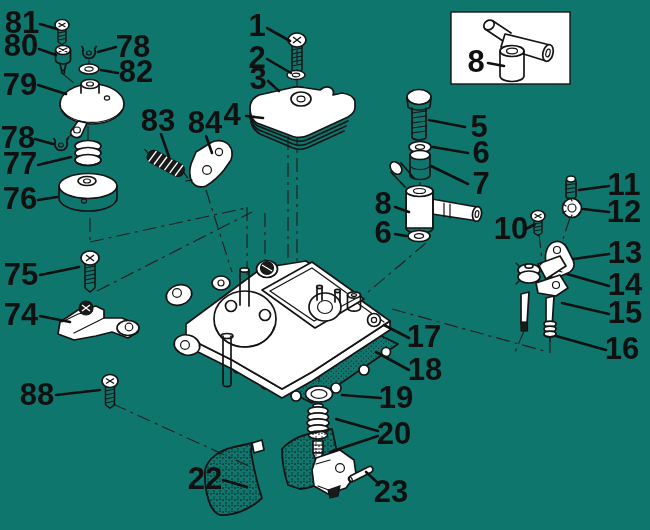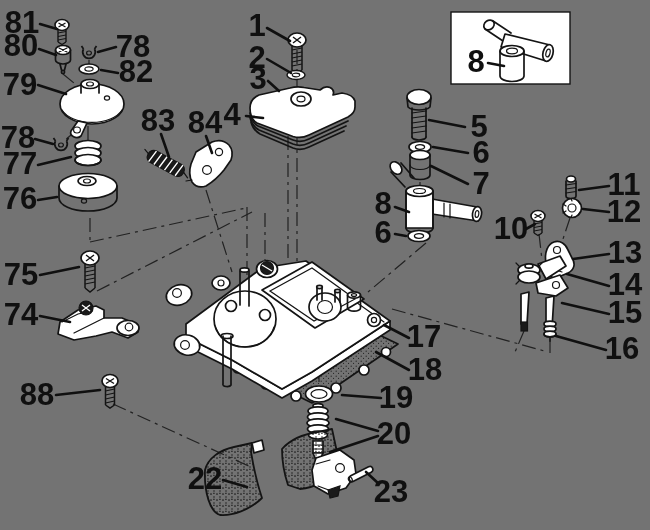--- a/index.html
+++ b/index.html
@@ -1,16 +1,16 @@
 <!DOCTYPE html>
 <html><head>
 <meta charset="utf-8">
 <style>
   html,body{margin:0;padding:0;background:#fff;}
-  .stage{position:relative;width:650px;height:530px;background:#737373;overflow:hidden;
+  .stage{position:relative;width:650px;height:530px;background:#0f766e;overflow:hidden;
          font-family:"Liberation Sans",sans-serif;}
   svg{display:block;}
   .callout{font-family:"Liberation Sans",sans-serif;font-size:31px;font-weight:bold;
            fill:#101010;text-anchor:middle;}
   .ink{stroke:#141414;fill:none;stroke-width:1.7;stroke-linecap:round;stroke-linejoin:round;}
   .inkf{stroke:#141414;fill:#ffffff;stroke-width:1.7;stroke-linejoin:round;}
   .thin{stroke:#141414;fill:none;stroke-width:1.2;stroke-linecap:round;}
   .leader{stroke:#101010;stroke-width:2.6;fill:none;stroke-linecap:round;}
   .cline{stroke:#222;stroke-width:1.2;fill:none;stroke-dasharray:14 5 3 5;}
   .dark{fill:#1a1a1a;stroke:#141414;stroke-width:1.2;}

